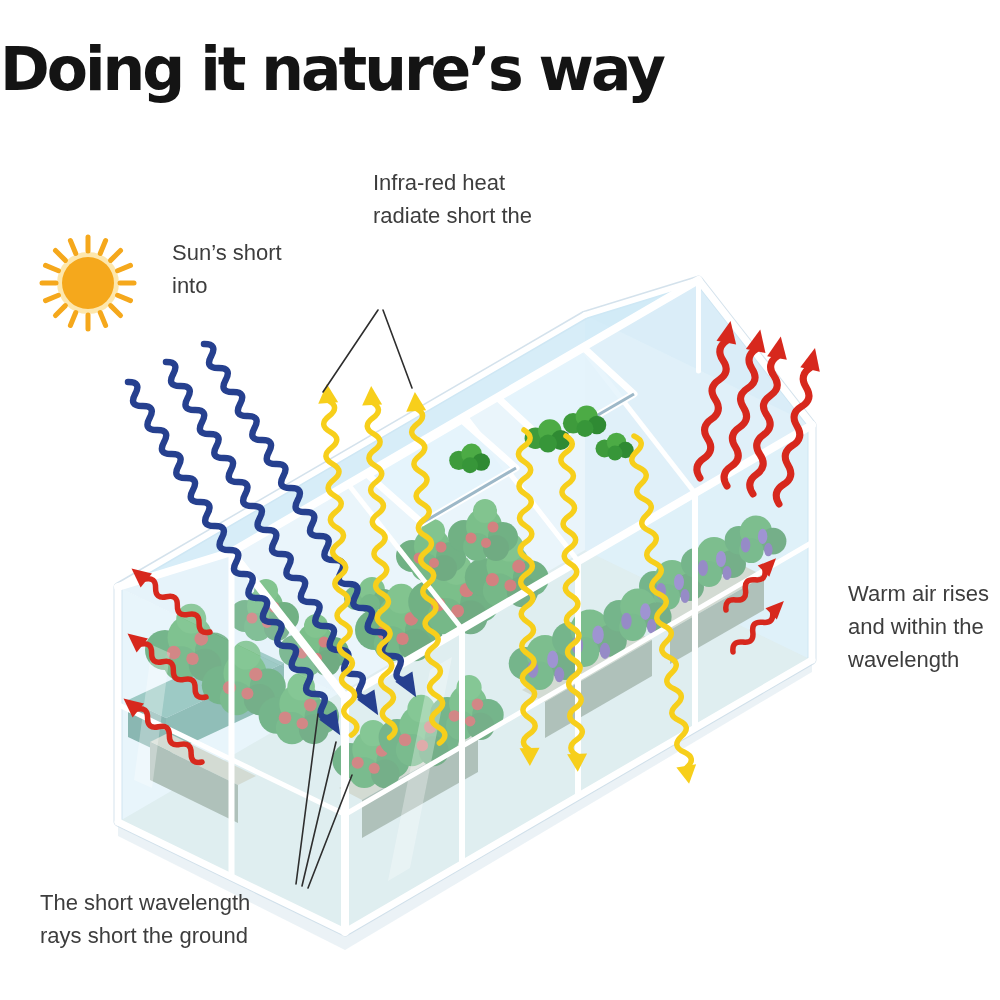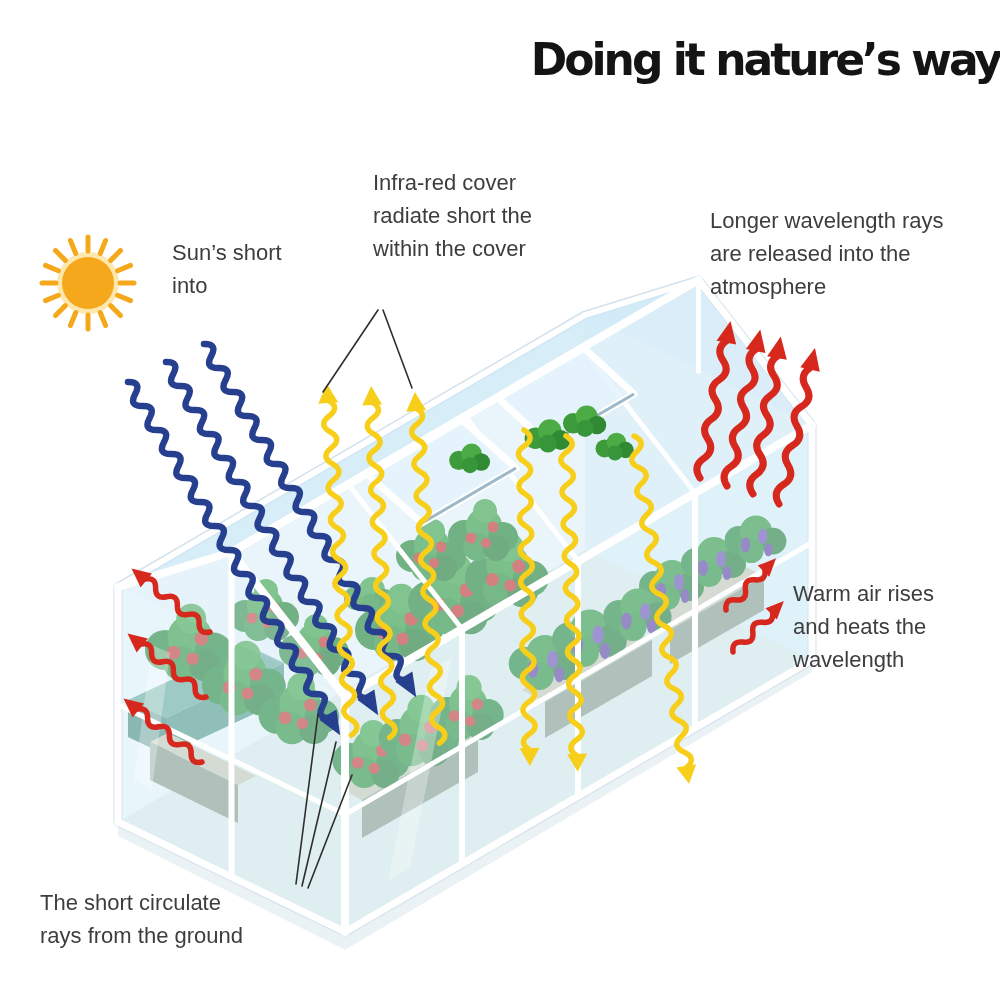--- a/index.html
+++ b/index.html
@@ -1,28 +1,28 @@
 <!DOCTYPE html>
 <html style="--c-title-text: #141414; --c-label-text: #3d3d3d; --c-sun: #F5A81C; --c-short-waves: #26408F; --c-infrared: #F7CF1B; --c-released: #D7281D; --c-glass: #CDE8F6; --c-frame: #FFFFFF; --c-foliage: #3E9B3C; --c-tomato: #D8382B; --c-eggplant: #6B3FA0;"><head>
 <meta charset="utf-8">
 <style>
   *{margin:0;padding:0;box-sizing:border-box}
   html,body{width:1000px;height:1000px;background:#ffffff;overflow:hidden;
     font-family:"Liberation Sans",sans-serif}
   .stage{position:absolute;inset:0;width:1000px;height:1000px}
   svg.scene{position:absolute;inset:0;width:1000px;height:1000px}
-  .title{position:absolute;top:34px;left:0;width:1000px;text-align:right;
-    font-size:44px;font-weight:bold;letter-spacing:-3px;
+  .title{position:absolute;top:34px;left:0;width:1000px;text-align:left;
+    font-size:60px;font-weight:bold;letter-spacing:-3px;
     color:var(--c-title-text,#141414);
     font-family:"DejaVu Sans","Liberation Sans",sans-serif}
   .label{position:absolute;font-size:22px;line-height:33px;color:var(--c-label-text,#3d3d3d)}
   .lbl-sun{left:172px;top:236px}
   .lbl-infra{left:373px;top:166px}
   .lbl-longer{left:710px;top:204px}
-  .lbl-warm{left:793px;top:577px}
+  .lbl-warm{left:848px;top:577px}
   .lbl-ground{left:40px;top:886px}
 
   .blue-wave{stroke:var(--c-short-waves,#26408F);stroke-width:6.5;fill:none;stroke-linecap:round}
   .blue-head{fill:var(--c-short-waves,#26408F)}
   .yellow-wave{stroke:var(--c-infrared,#F7CF1B);stroke-width:5.5;fill:none;stroke-linecap:round}
   .yellow-head{fill:var(--c-infrared,#F7CF1B)}
   .red-wave{stroke:var(--c-released,#D7281D);stroke-width:7;fill:none;stroke-linecap:round}
   .red-wave.thin{stroke-width:5.5}
   .red-head{fill:var(--c-released,#D7281D)}
   .glassface{fill:var(--c-glass,#CDE8F6)}
@@ -298,35 +298,29 @@
 </svg>
 
 <h1 class="title">Doing it nature’s way</h1>
 
 <div class="label lbl-sun">
   <div>Sun’s short</div>
   <div>into</div>
 </div>
 
 <div class="label lbl-infra">
-  <div>Infra-red cover</div>
+  <div>Infra-red heat</div>
   <div>radiate short the</div>
-  <div>within the cover</div>
-</div>
-
-<div class="label lbl-longer">
-  <div>Longer wavelength rays</div>
-  <div>are released into the</div>
-  <div>atmosphere</div>
-</div>
+</div>
+
 
 <div class="label lbl-warm">
   <div>Warm air rises</div>
-  <div>and heats the</div>
+  <div>and within the</div>
   <div>wavelength</div>
 </div>
 
 <div class="label lbl-ground">
-  <div>The short circulate</div>
-  <div>rays from the ground</div>
+  <div>The short wavelength</div>
+  <div>rays short the ground</div>
 </div>
 
 </div>
 
 </body></html>

